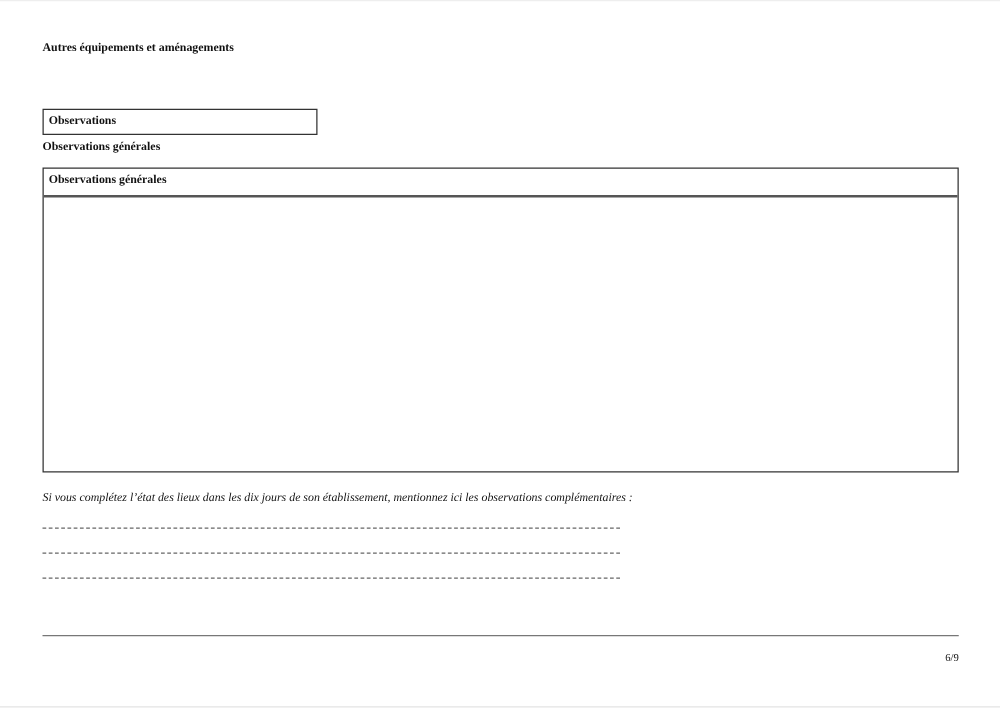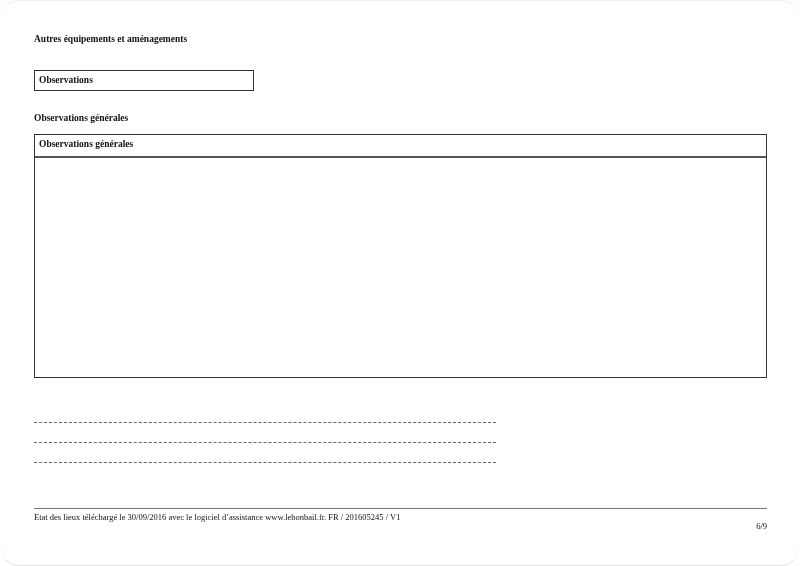--- a/index.html
+++ b/index.html
@@ -16,39 +16,38 @@
       color: #111111;
     }
     .page {
       position: absolute;
       left: 0; top: 0;
       width: 800px;
       height: 566px;
       border-top: 1px solid #eeeeee;
       border-bottom: 1px solid #e4e4e4;
       box-sizing: border-box;
-      border-radius: 20px;
     }
     .section-title {
       position: absolute;
       left: 34px;
       font-size: 9.5px;
       font-weight: bold;
     }
     .instruction {
       position: absolute;
       left: 34px;
       top: 52px;
       font-size: 9.5px;
       font-style: italic;
     }
     .obs-box {
       position: absolute;
       left: 34px;
-      top: 69px;
+      top: 86px;
       width: 220px;
       height: 21px;
       border: 1.5px solid #333333;
       box-sizing: border-box;
     }
     .obs-box .label {
       position: absolute;
       left: 4px;
       top: 4px;
       font-size: 9.5px;
@@ -131,24 +130,24 @@
 
   <div class="section-title" style="top:112px;">Observations générales</div>
 
   <div class="general-box">
     <div class="header">
       <span class="label">Observations générales</span>
     </div>
     <div class="body-area"></div>
   </div>
 
+  <div class="supplement-note">Si vous complétez l’état des lieux dans les dix jours de son établissement, mentionnez ici les observations complémentaires :</div>
 
   <div class="dash-line" style="top:421px;"></div>
   <div class="dash-line" style="top:441px;"></div>
   <div class="dash-line" style="top:461px;"></div>
 
   <div class="footer-rule"></div>
 
-  <div class="footer-text">Etat des lieux téléchargé le 30/09/2016 avec le logiciel d’assistance www.lebonbail.fr. FR / 201605245 / V1</div>
 
   <div class="page-number">6/9</div>
 
 </div>
 
 </body></html>

